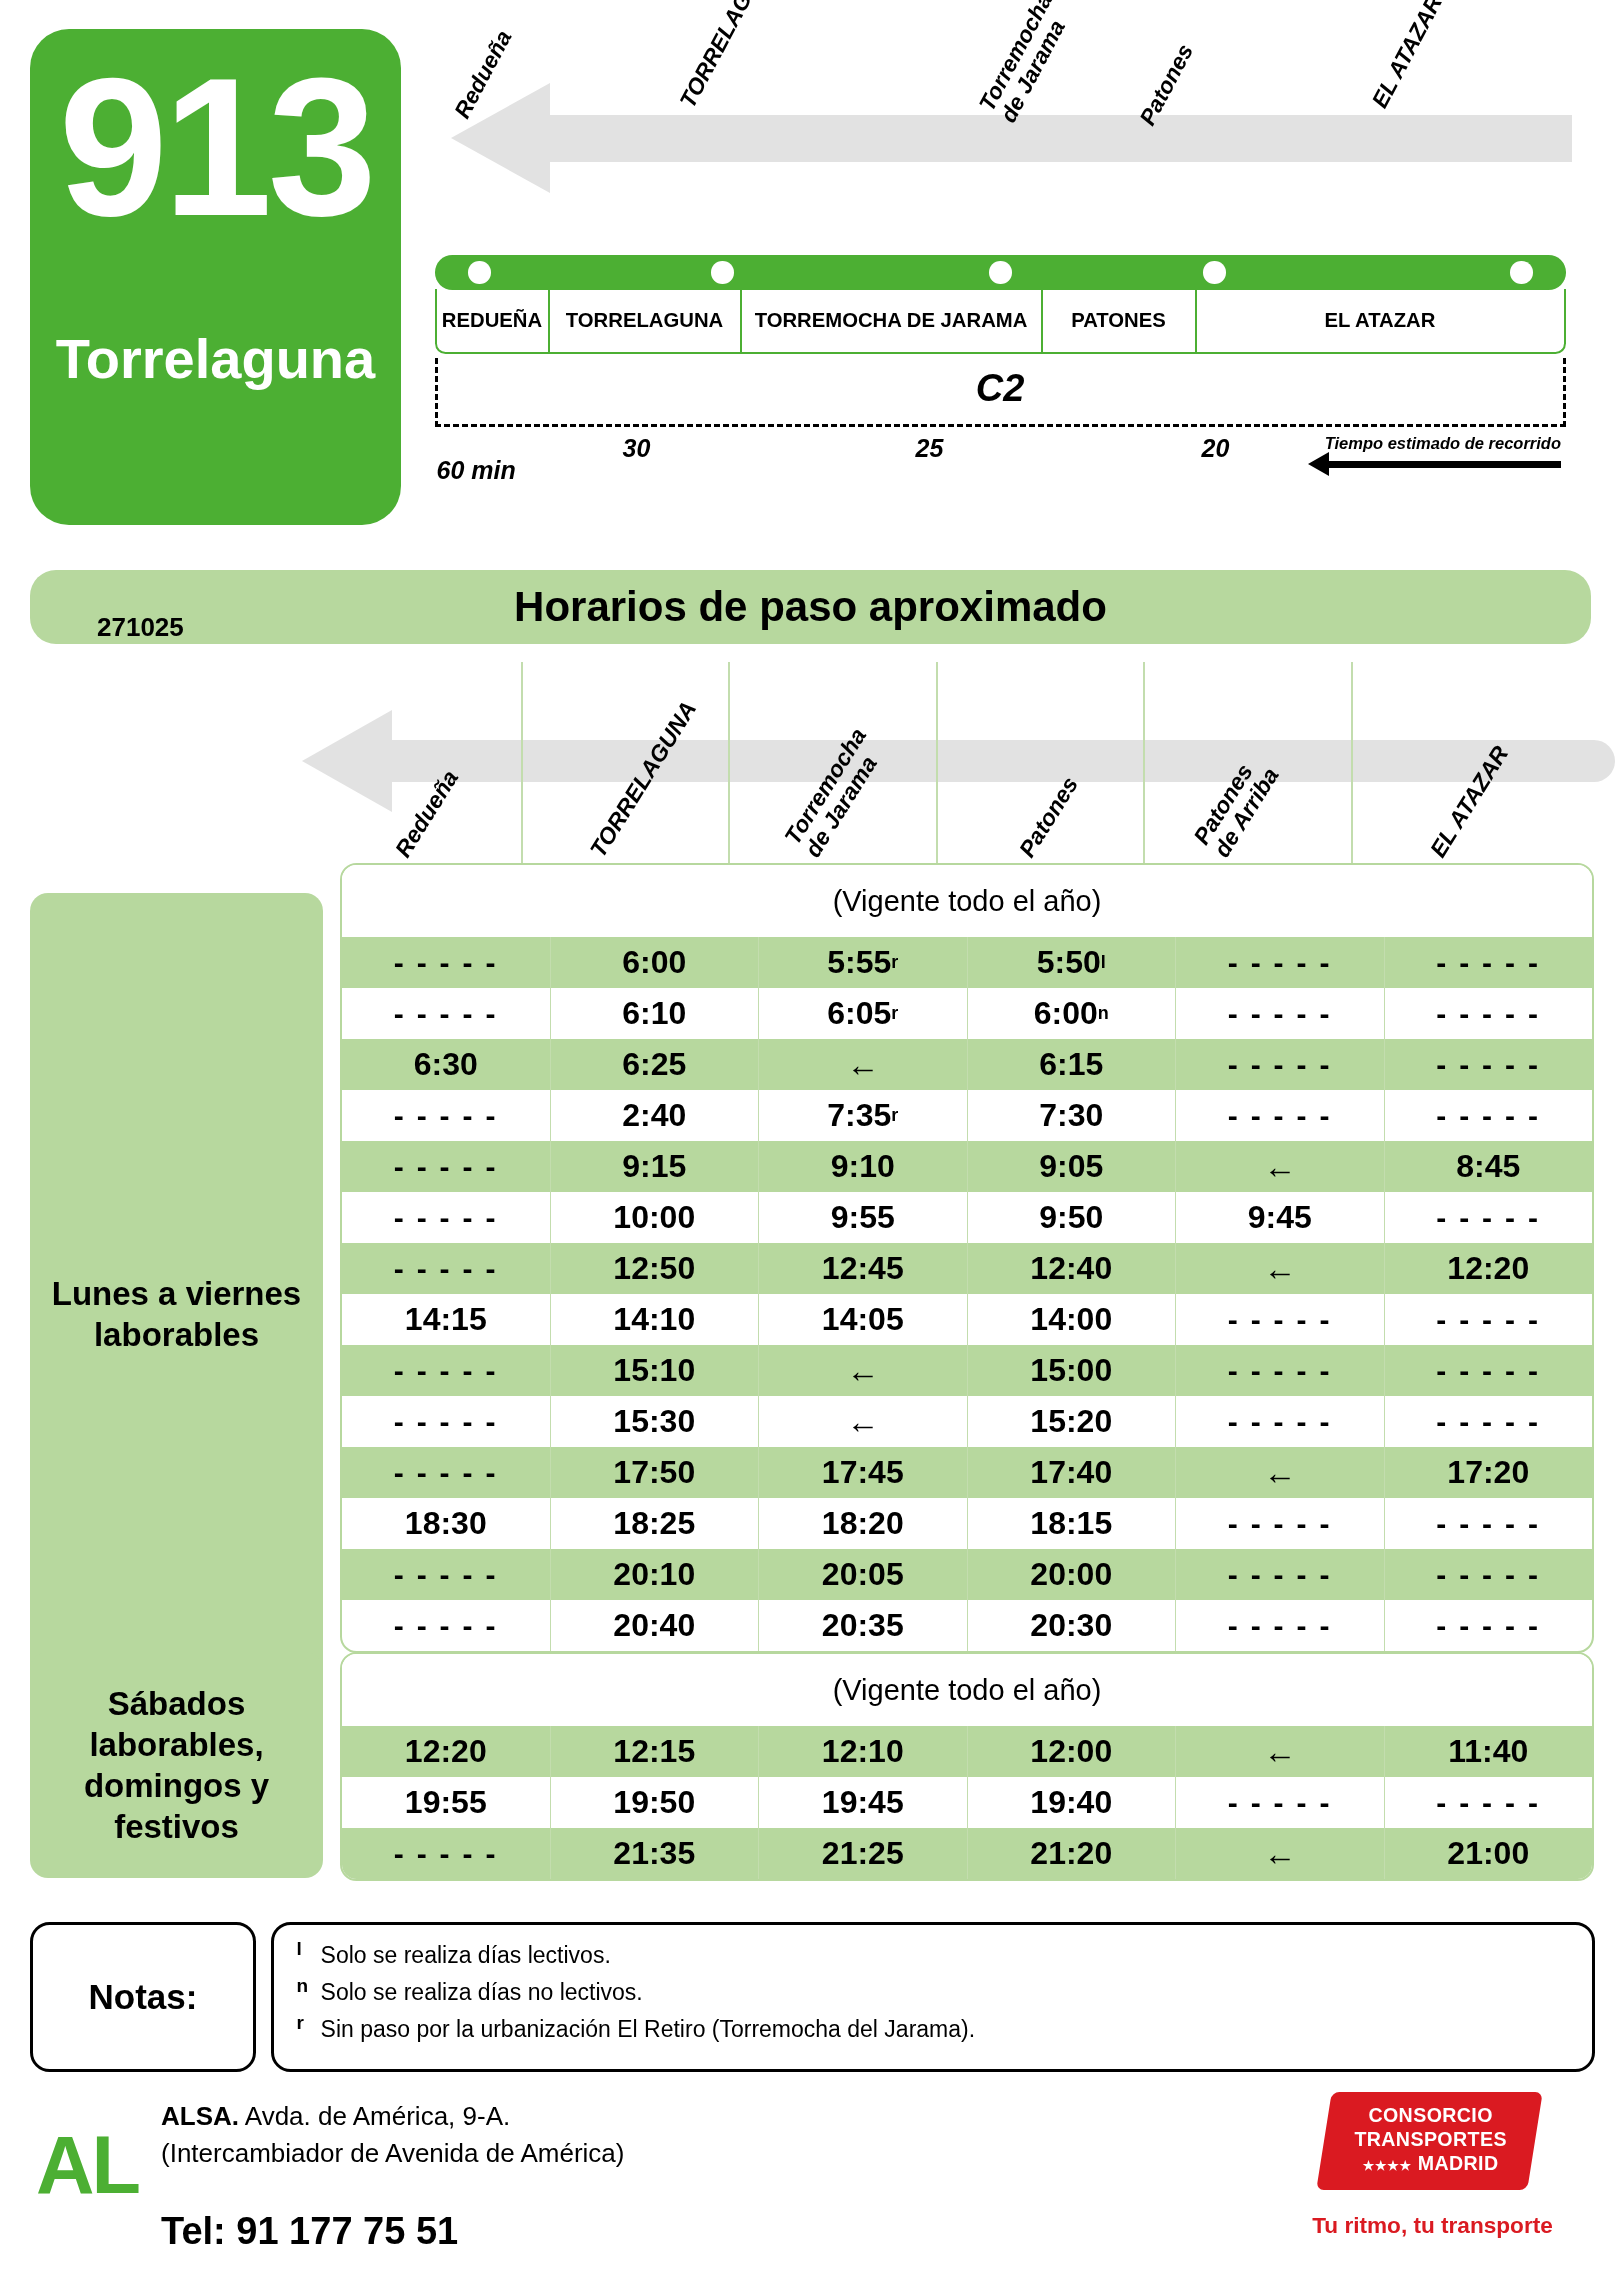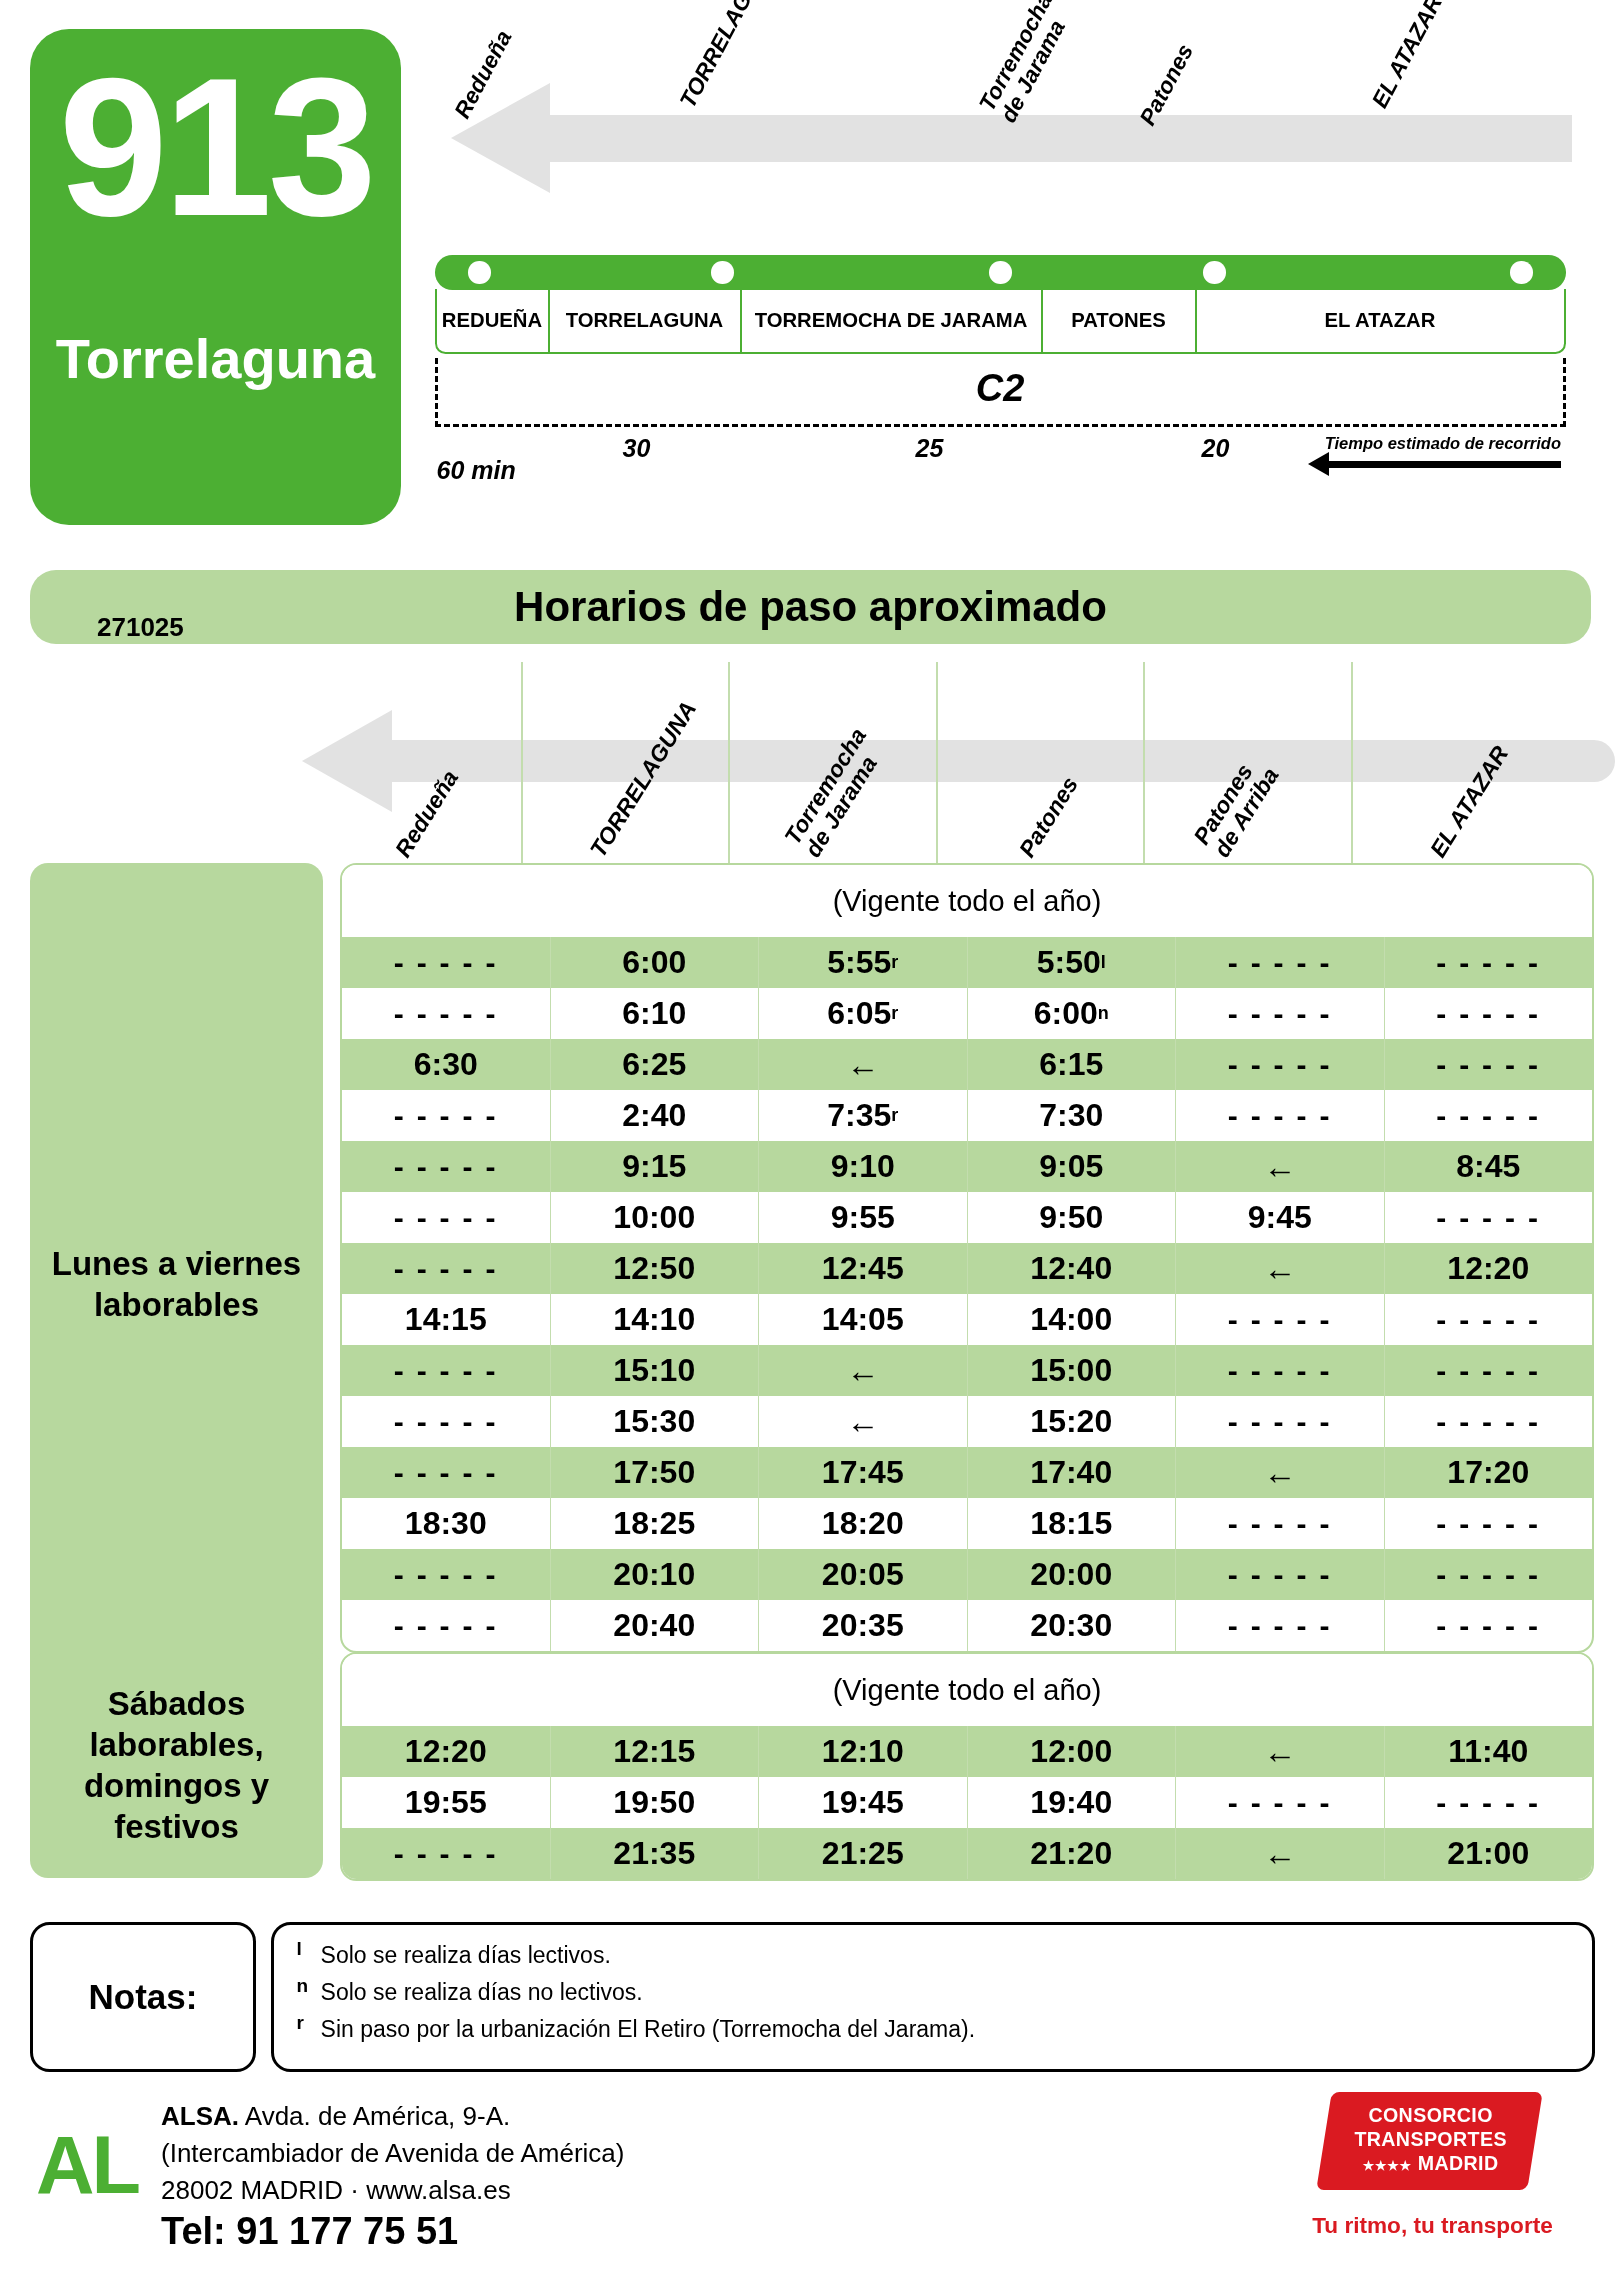--- a/index.html
+++ b/index.html
@@ -234,21 +234,21 @@
     width: 293px;
     background: #B7D89E;
     border-radius: 18px;
     display: flex; align-items: center; justify-content: center;
     text-align: center;
     font-size: 33px;
     font-weight: bold;
     color: #000;
     line-height: 1.25;
   }
-  #daylabel-weekday { top: 863px; height: 842px; }
+  #daylabel-weekday { top: 893px; height: 842px; }
   #daylabel-weekend { top: 1652px; height: 226px; }
 
   
   .tt-block {
     position: absolute;
     left: 340px;
     width: 1254px;
     border: 2.3px solid #B7D89E;
     border-radius: 16.5px;
     overflow: hidden;
@@ -694,21 +694,20 @@
           <span class="note-key">r</span>
           <span>Sin paso por la urbanización El Retiro (Torremocha del Jarama).</span>
         </div>
       </div>
   </div>
 
   <div class="alsa-logo">AL</div>
   <div class="alsa-addr">
     <div><b>ALSA.</b><span> Avda. de América, 9-A.</span></div>
     <div>(Intercambiador de Avenida de América)</div>
-    <div>28002 MADRID · www.alsa.es</div>
   </div>
   <div class="alsa-tel">Tel: 91 177 75 51</div>
 
   <div class="crtm">
     <div class="crtm-inner">
       <div>CONSORCIO</div>
       <div>TRANSPORTES</div>
       <div>
         <span class="crtm-stars">★★★★</span>
         <span>MADRID</span>

